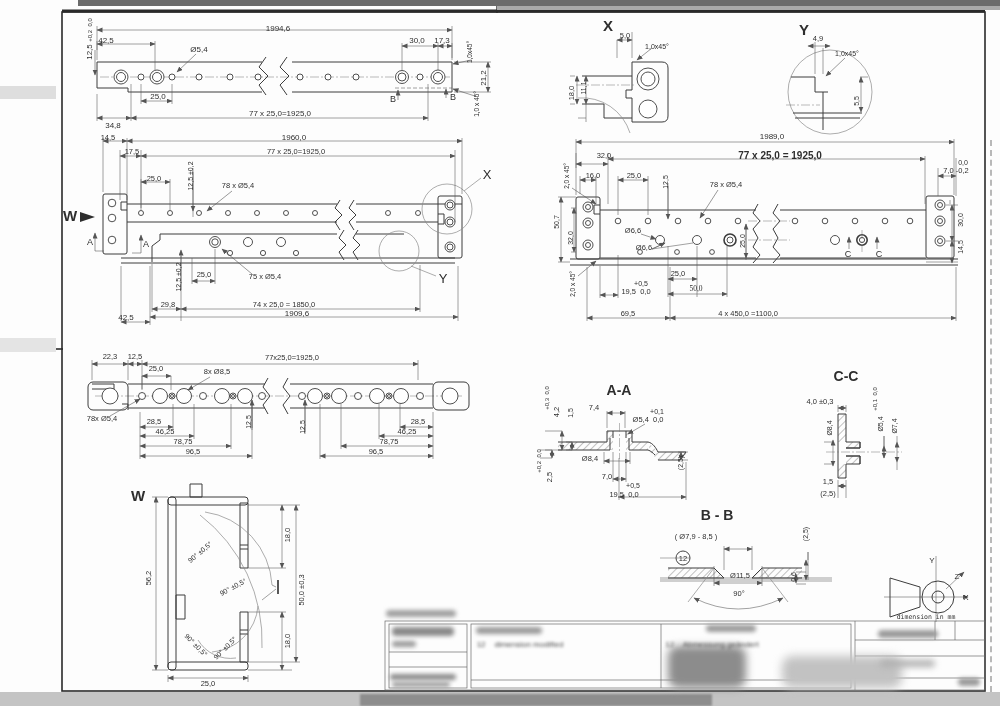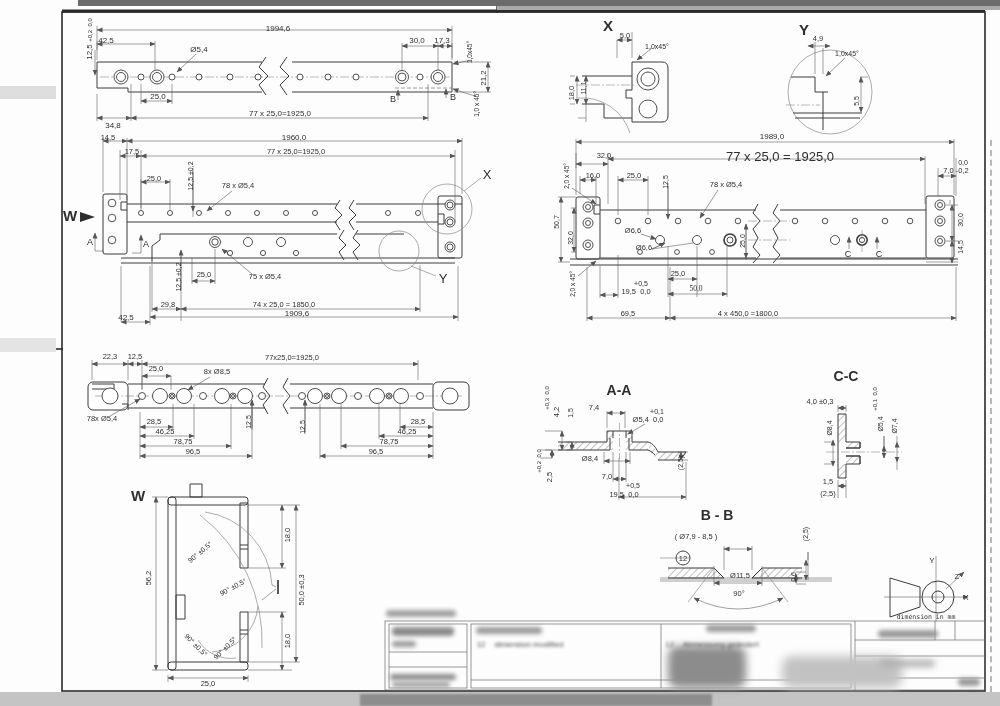--- a/index.html
+++ b/index.html
@@ -461,38 +461,38 @@
       <div class="lbl" style="left: 443px; top: 278px; font-size: 13px; transform: translate(-50%, -50%) rotate(0deg);">Y</div>
       <div class="lbl" style="left: 178px; top: 277px; font-size: 7px; transform: translate(-50%, -50%) rotate(-90deg);">12,5 ±0,2</div>
       <div class="lbl" style="left: 204px; top: 275px; font-size: 7.5px; transform: translate(-50%, -50%) rotate(0deg);">25,0</div>
       <div class="lbl" style="left: 265px; top: 277px; font-size: 7.5px; transform: translate(-50%, -50%) rotate(0deg);">75 x Ø5,4</div>
       <div class="lbl" style="left: 168px; top: 305px; font-size: 7.5px; transform: translate(-50%, -50%) rotate(0deg);">29,8</div>
       <div class="lbl" style="left: 284px; top: 305px; font-size: 7.5px; transform: translate(-50%, -50%) rotate(0deg);">74 x 25,0 = 1850,0</div>
       <div class="lbl" style="left: 297px; top: 314px; font-size: 8px; transform: translate(-50%, -50%) rotate(0deg);">1909,6</div>
       <div class="lbl" style="left: 126px; top: 318px; font-size: 8px; transform: translate(-50%, -50%) rotate(0deg);">42,5</div>
       <div class="lbl" style="left: 772px; top: 137px; font-size: 8px; transform: translate(-50%, -50%) rotate(0deg);">1989,0</div>
       <div class="lbl" style="left: 604px; top: 156px; font-size: 7.5px; transform: translate(-50%, -50%) rotate(0deg);">32,0</div>
-      <div class="lbl" style="left: 780px; top: 156px; font-size: 13px; transform: translate(-50%, -50%) rotate(0deg);">77 x 25,0 = 1925,0</div>
+      <div class="lbl" style="left: 780px; top: 156px; font-size: 10px; transform: translate(-50%, -50%) rotate(0deg); font-weight: bold;">77 x 25,0 = 1925,0</div>
       <div class="lbl" style="left: 567px; top: 176px; font-size: 6.5px; transform: translate(-50%, -50%) rotate(-90deg);">2,0 x 45°</div>
       <div class="lbl" style="left: 593px; top: 176px; font-size: 7.5px; transform: translate(-50%, -50%) rotate(0deg);">16,0</div>
       <div class="lbl" style="left: 634px; top: 176px; font-size: 7.5px; transform: translate(-50%, -50%) rotate(0deg);">25,0</div>
       <div class="lbl" style="left: 665px; top: 182px; font-size: 7px; transform: translate(-50%, -50%) rotate(-90deg);">12,5</div>
       <div class="lbl" style="left: 726px; top: 185px; font-size: 7.5px; transform: translate(-50%, -50%) rotate(0deg);">78 x Ø5,4</div>
       <div class="lbl" style="left: 633px; top: 231px; font-size: 7.5px; transform: translate(-50%, -50%) rotate(0deg);">Ø6,6</div>
       <div class="lbl" style="left: 644px; top: 248px; font-size: 7.5px; transform: translate(-50%, -50%) rotate(0deg);">Ø6,6</div>
       <div class="lbl" style="left: 556px; top: 222px; font-size: 7px; transform: translate(-50%, -50%) rotate(-90deg);">50,7</div>
       <div class="lbl" style="left: 570px; top: 238px; font-size: 7px; transform: translate(-50%, -50%) rotate(-90deg);">32,0</div>
       <div class="lbl" style="left: 742px; top: 241px; font-size: 7px; transform: translate(-50%, -50%) rotate(-90deg);">25,0</div>
       <div class="lbl" style="left: 573px; top: 284px; font-size: 6.5px; transform: translate(-50%, -50%) rotate(-90deg);">2,0 x 45°</div>
       <div class="lbl" style="left: 641px; top: 283px; font-size: 7px; transform: translate(-50%, -50%) rotate(0deg);">+0,5</div>
       <div class="lbl" style="left: 636px; top: 292px; font-size: 7.5px; transform: translate(-50%, -50%) rotate(0deg);">19,5  0,0</div>
       <div class="lbl" style="left: 678px; top: 274px; font-size: 7.5px; transform: translate(-50%, -50%) rotate(0deg);">25,0</div>
       <div class="lbl" style="left: 696px; top: 289px; font-size: 7.5px; transform: translate(-50%, -50%) rotate(0deg); font-family: Liberation Serif, serif;">50,0</div>
       <div class="lbl" style="left: 628px; top: 314px; font-size: 7.5px; transform: translate(-50%, -50%) rotate(0deg);">69,5</div>
-      <div class="lbl" style="left: 748px; top: 314px; font-size: 7.5px; transform: translate(-50%, -50%) rotate(0deg);">4 x 450,0 =1800,0</div>
+      <div class="lbl" style="left: 748px; top: 314px; font-size: 7.5px; transform: translate(-50%, -50%) rotate(0deg);">4 x 450,0 =1100,0</div>
       <div class="lbl" style="left: 963px; top: 162px; font-size: 7px; transform: translate(-50%, -50%) rotate(0deg);">0,0</div>
       <div class="lbl" style="left: 956px; top: 171px; font-size: 7.5px; transform: translate(-50%, -50%) rotate(0deg);">7,0 -0,2</div>
       <div class="lbl" style="left: 960px; top: 220px; font-size: 7px; transform: translate(-50%, -50%) rotate(-90deg);">30,0</div>
       <div class="lbl" style="left: 960px; top: 247px; font-size: 7px; transform: translate(-50%, -50%) rotate(-90deg);">14,5</div>
       <div class="lbl" style="left: 848px; top: 254px; font-size: 9px; transform: translate(-50%, -50%) rotate(0deg);">C</div>
       <div class="lbl" style="left: 879px; top: 254px; font-size: 9px; transform: translate(-50%, -50%) rotate(0deg);">C</div>
       <div class="lbl" style="left: 110px; top: 357px; font-size: 7.5px; transform: translate(-50%, -50%) rotate(0deg);">22,3</div>
       <div class="lbl" style="left: 135px; top: 357px; font-size: 7.5px; transform: translate(-50%, -50%) rotate(0deg);">12,5</div>
       <div class="lbl" style="left: 156px; top: 369px; font-size: 7.5px; transform: translate(-50%, -50%) rotate(0deg);">25,0</div>
       <div class="lbl" style="left: 217px; top: 372px; font-size: 7.5px; transform: translate(-50%, -50%) rotate(0deg);">8x Ø8,5</div>

